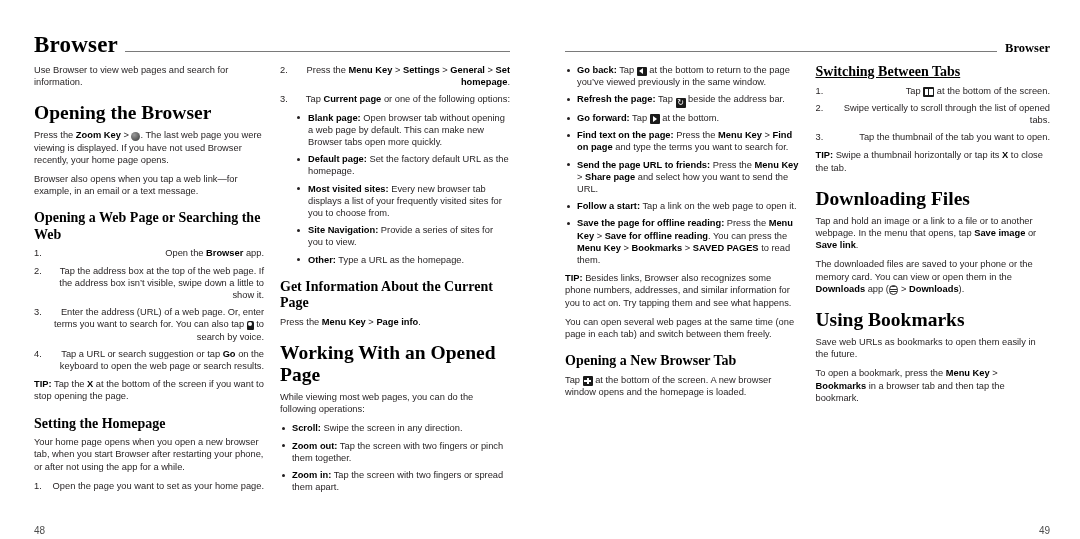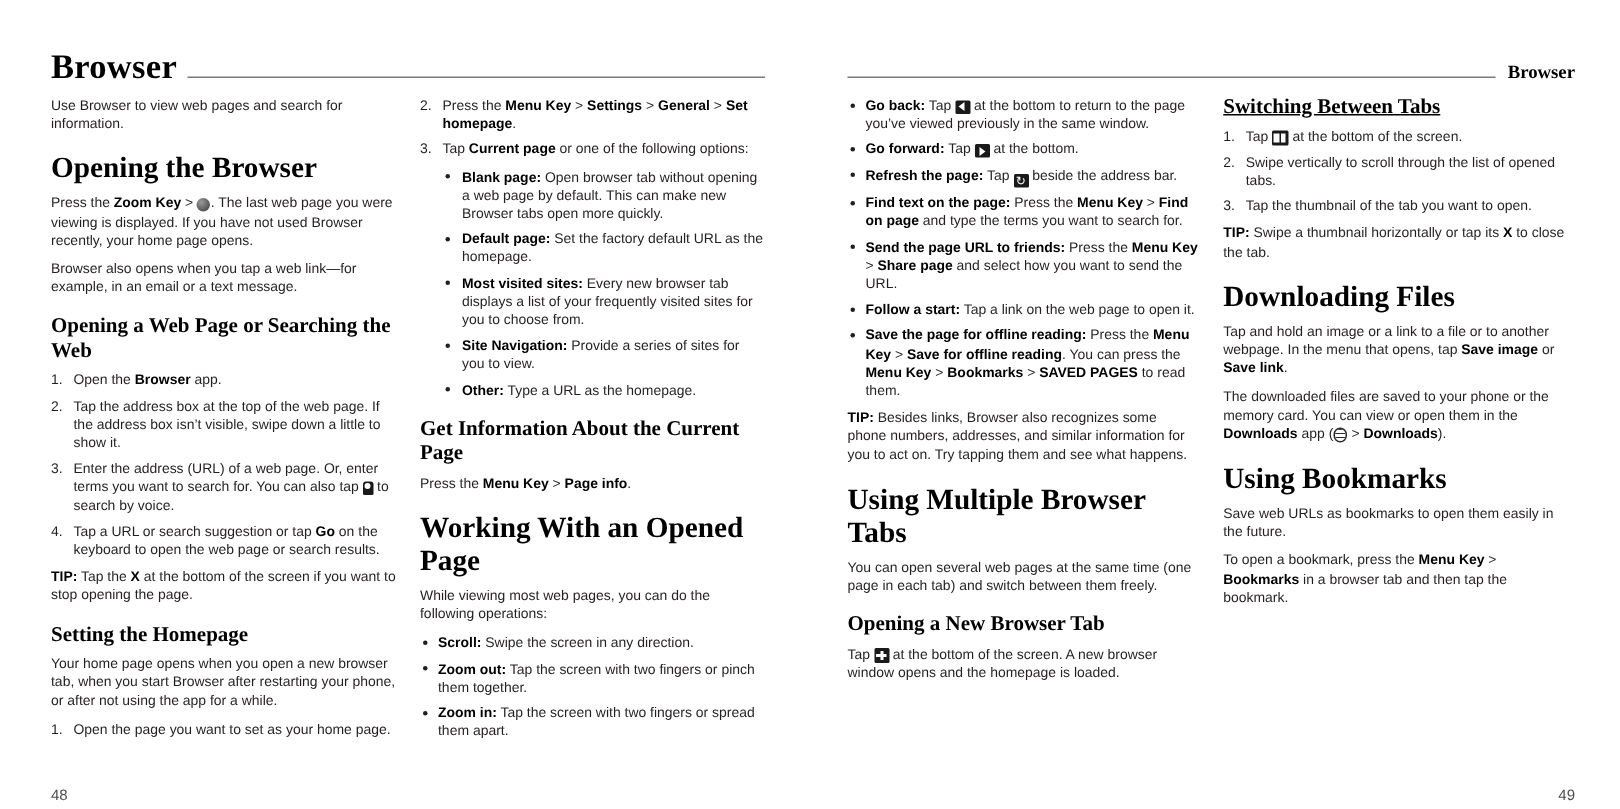--- a/index.html
+++ b/index.html
@@ -56,21 +56,21 @@
     font-size:14px;line-height:16.5px;
     margin:13px 0 4px 0;color:#000;
   }
   p.body{
     font-size:9.3px;line-height:12.2px;
     margin:0 0 7px 0;
     color:#231f20;
   }
   b, strong{font-weight:bold;color:#000;}
 
-  ol.num{margin:0 0 6px 0;padding:0;list-style:none;counter-reset:n;}
+  ol.num{margin:0 0 6px 0;padding:0;list-style:none;counter-reset:n;text-align:right;}
   ol.num > li{
     counter-increment:n;
     position:relative;
     padding-left:15px;
     font-size:9.3px;line-height:12.2px;
     margin-bottom:5px;
   }
   ol.num > li:before{
     content:counter(n) ".";
     position:absolute;left:0;top:0;
@@ -254,31 +254,30 @@
       <span class="hdr-rule"></span>
       <span class="hdr-title-sm">Browser</span>
     </div>
 
     <div class="cols">
 
       <div class="col">
 
         <ul class="bul">
           <li><b>Go back:</b><span> Tap </span><span class="ic ic-sq ic-back"></span><span> at the bottom to return to the page you’ve viewed previously in the same window.</span></li>
+          <li><b>Refresh the page:</b><span> Tap </span><span class="ic ic-refresh">↻</span><span> beside the address bar.</span></li>
           <li><b>Go forward:</b><span> Tap </span><span class="ic ic-sq ic-fwd"></span><span> at the bottom.</span></li>
-          <li><b>Refresh the page:</b><span> Tap </span><span class="ic ic-refresh">↻</span><span> beside the address bar.</span></li>
           <li><b>Find text on the page:</b><span> Press the </span><b>Menu Key</b><span> &gt; </span><b>Find on page</b><span> and type the terms you want to search for.</span></li>
           <li><b>Send the page URL to friends:</b><span> Press the </span><b>Menu Key</b><span> &gt; </span><b>Share page</b><span> and select how you want to send the URL.</span></li>
           <li><b>Follow a start:</b><span> Tap a link on the web page to open it.</span></li>
           <li><b>Save the page for offline reading:</b><span> Press the </span><b>Menu Key</b><span> &gt; </span><b>Save for offline reading</b><span>. You can press the </span><b>Menu Key</b><span> &gt; </span><b>Bookmarks</b><span> &gt; </span><b>SAVED PAGES</b><span> to read them.</span></li>
         </ul>
 
         <p class="body"><b>TIP:</b><span> Besides links, Browser also recognizes some phone numbers, addresses, and similar information for you to act on. Try tapping them and see what happens.</span></p>
 
-        <h1 class="sec">Using Multiple Browser Tabs</h1>
 
         <p class="body">You can open several web pages at the same time (one page in each tab) and switch between them freely.</p>
 
         <h2 class="sub">Opening a New Browser Tab</h2>
 
         <p class="body"><span>Tap </span><span class="ic ic-plus"></span><span> at the bottom of the screen. A new browser window opens and the homepage is loaded.</span></p>
 
       </div>
 
       <div class="col">

